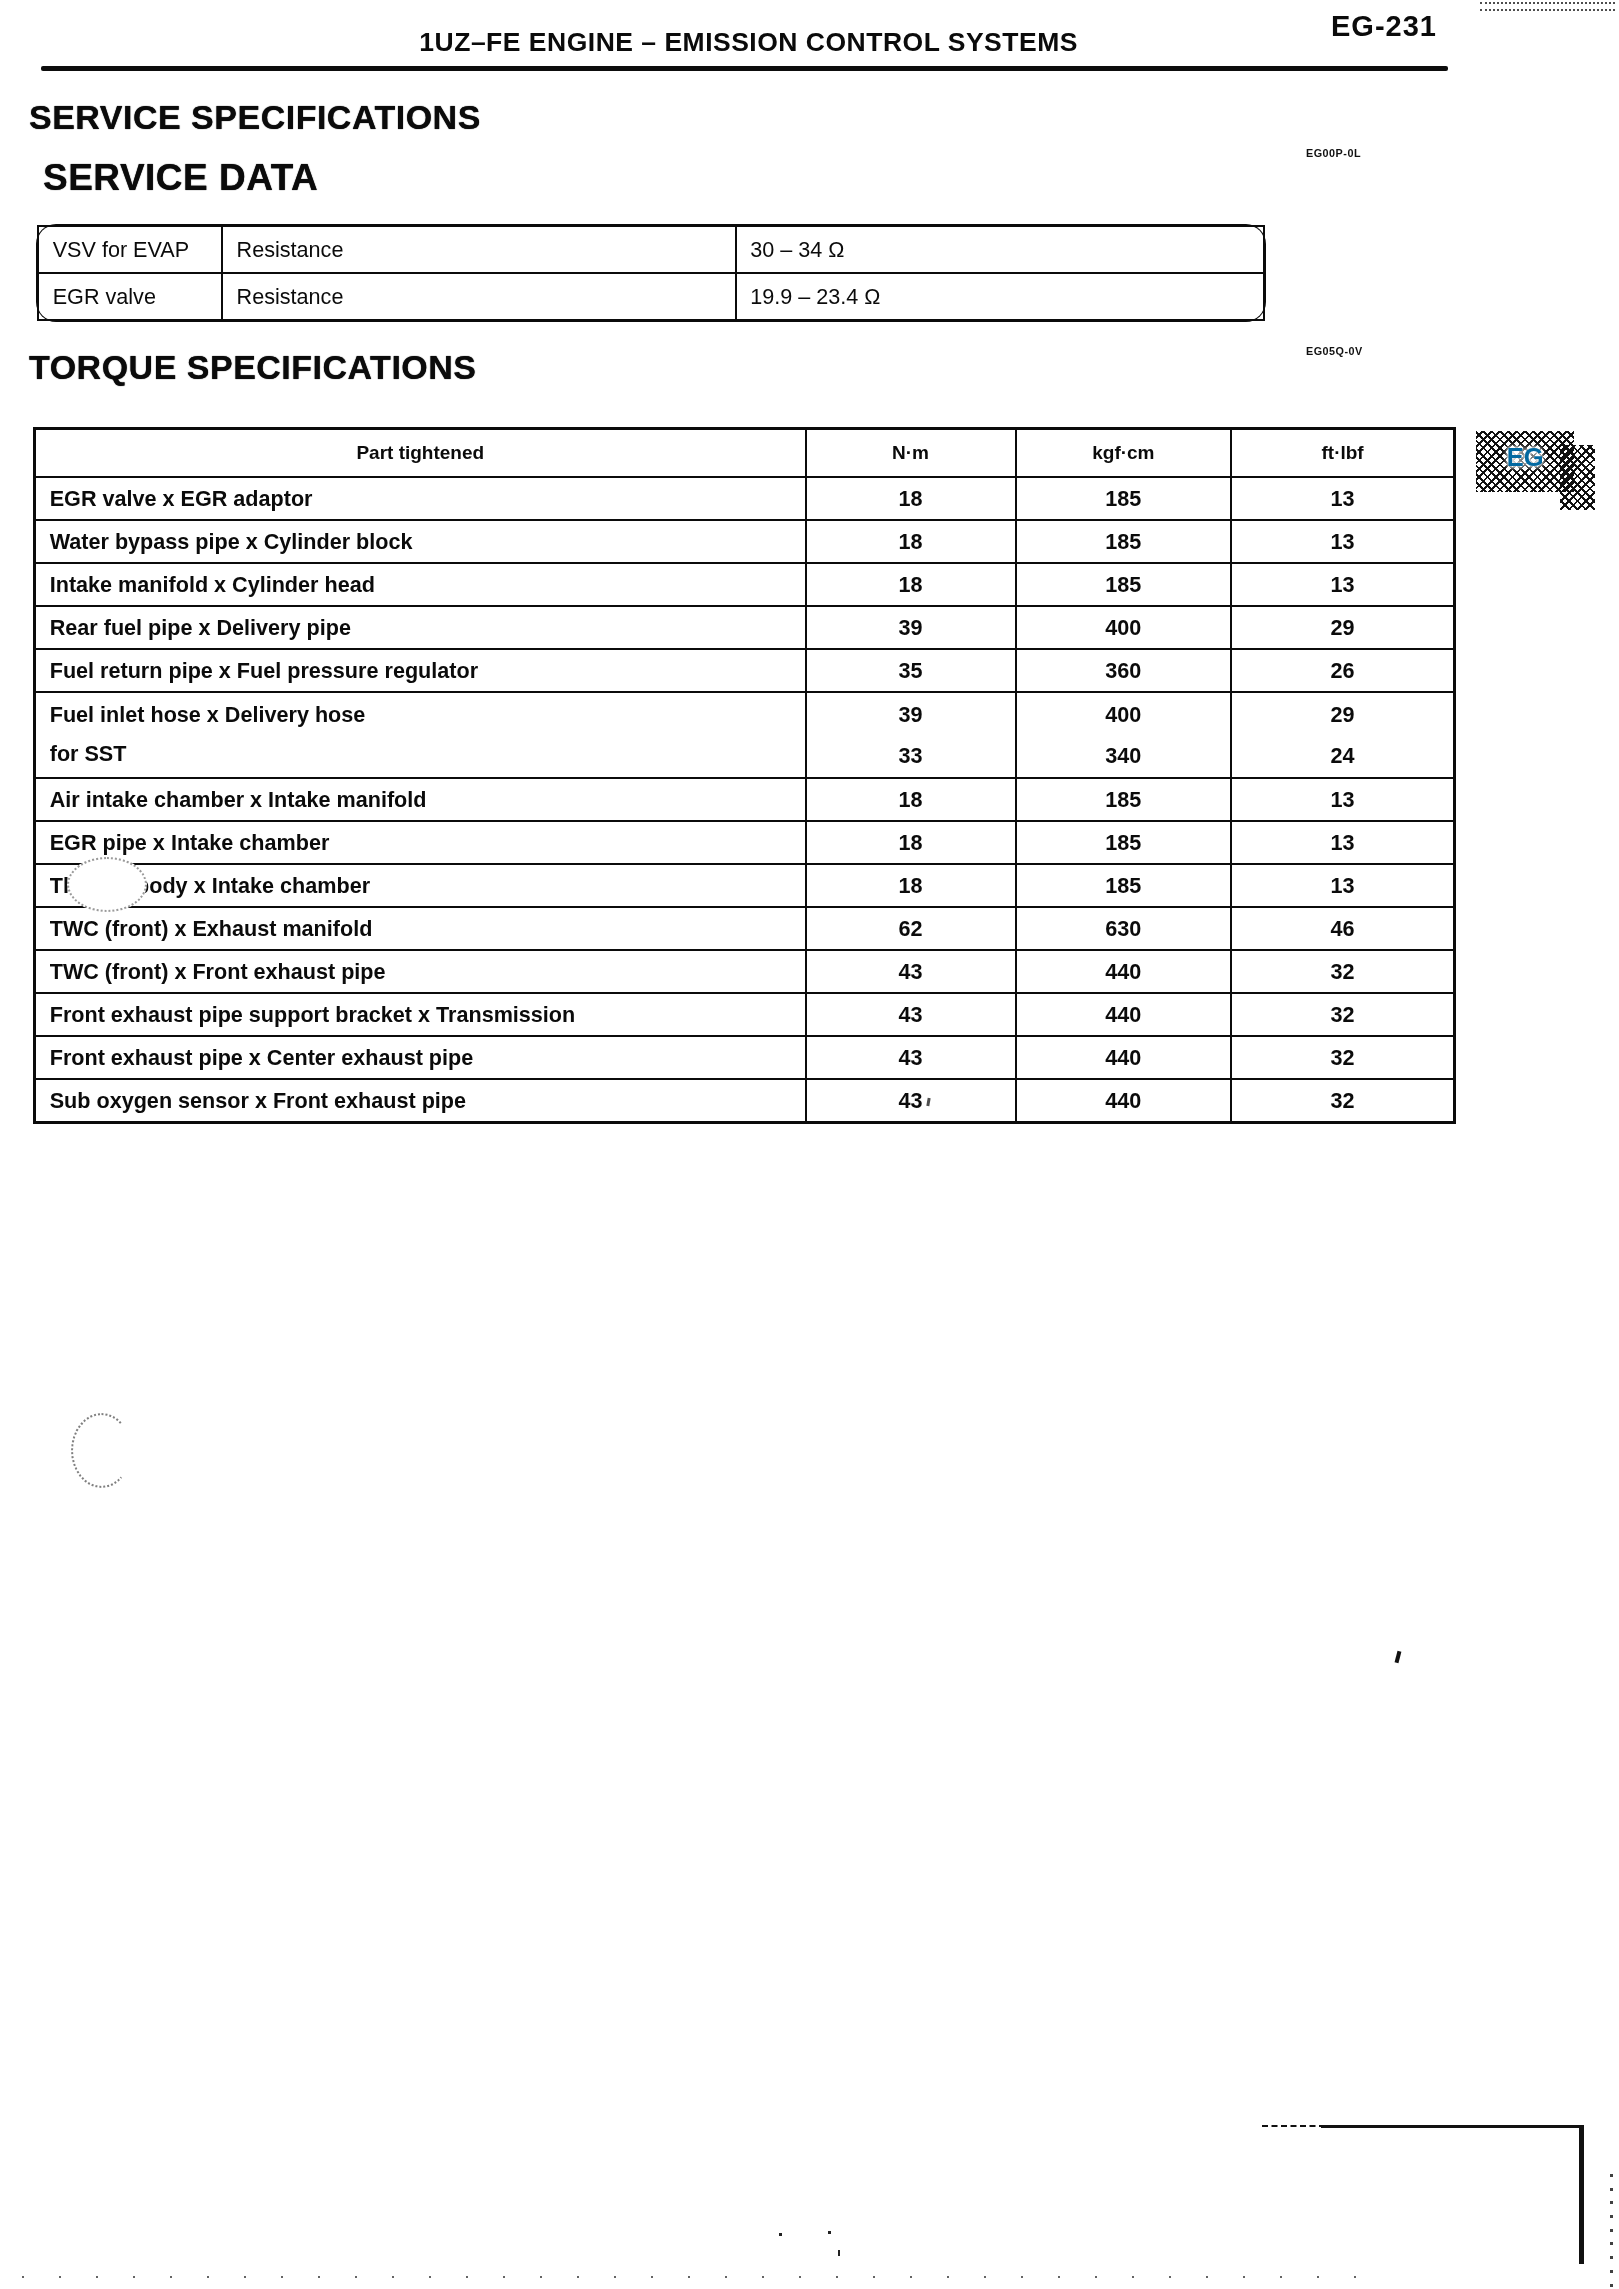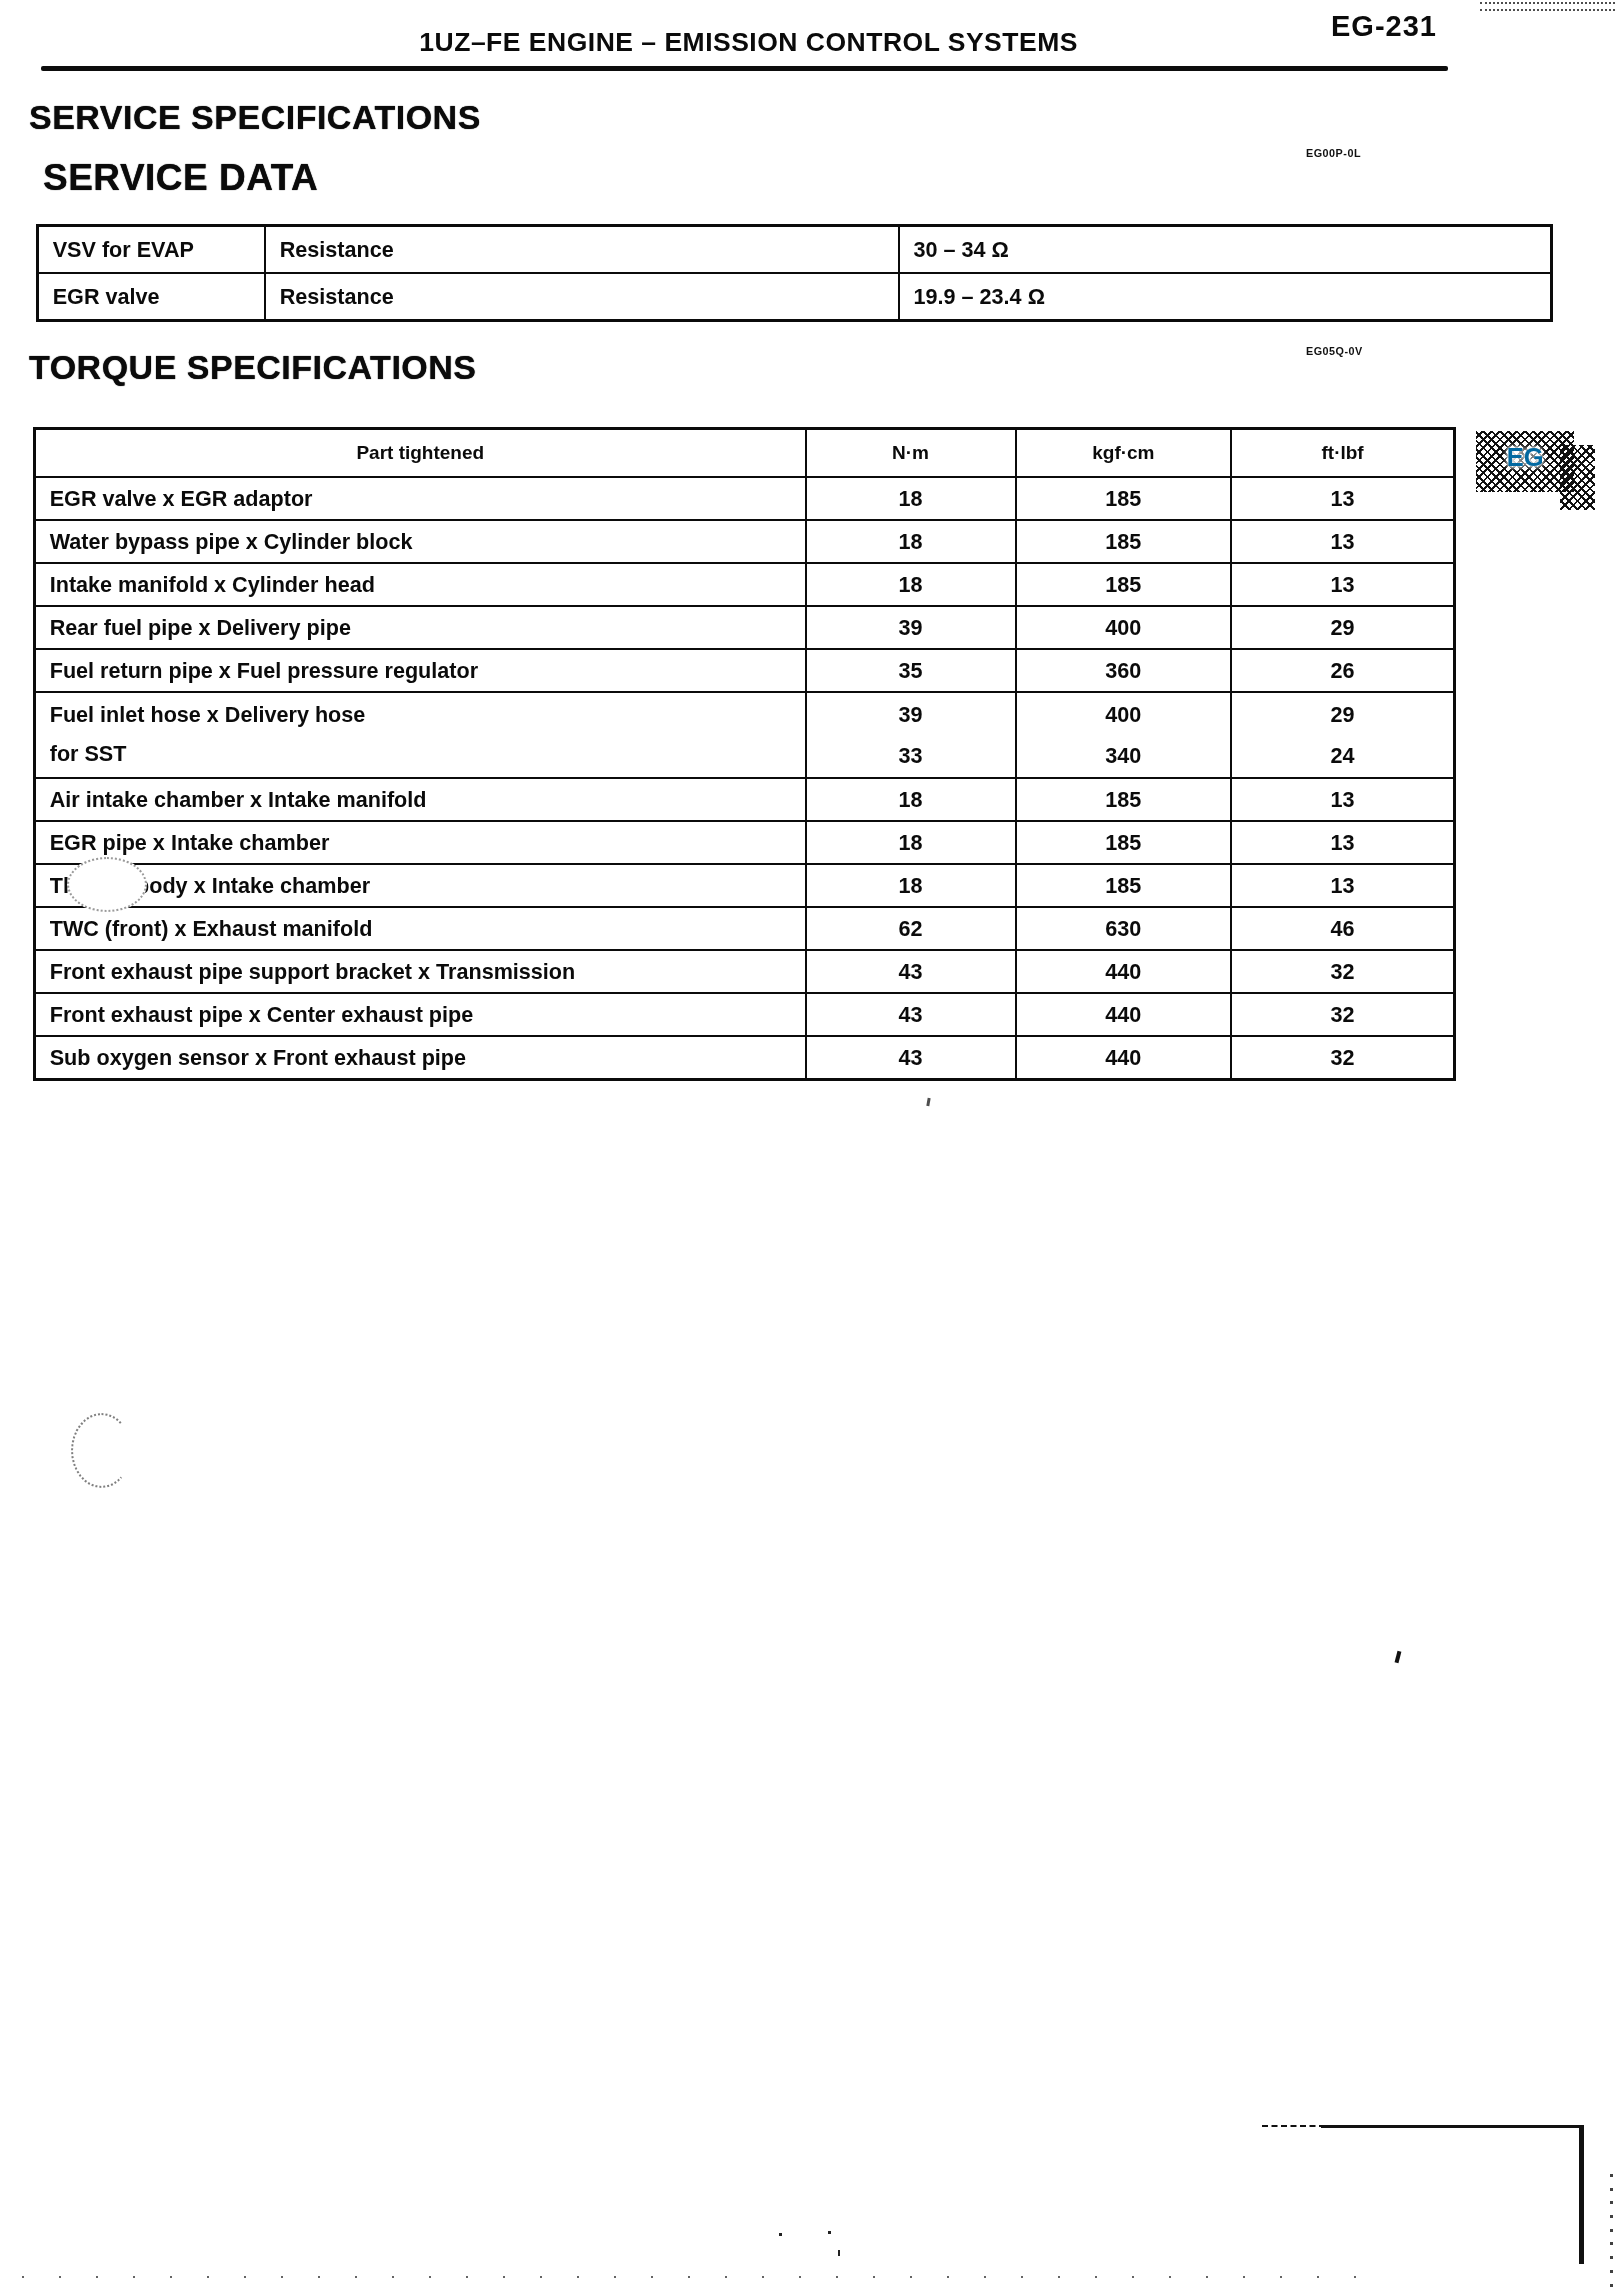--- a/index.html
+++ b/index.html
@@ -39,22 +39,22 @@
     font-size:37px;font-weight:bold;letter-spacing:0.5px;
     text-shadow:0 0 1px #000;
   }
   .code{
     position:absolute;left:1306px;
     font-size:10.8px;font-weight:bold;letter-spacing:0.5px;color:#111;
   }
   
   table{border-collapse:collapse;table-layout:fixed;}
   .spec-table{
-    position:absolute;left:37px;top:225px;width:1515px;
-    font-size:21.6px;font-weight:bold;
+    position:absolute;left:37px;top:225px;width:1228px;
+    font-size:21.6px;font-weight:normal;border-radius:19px;
   }
   .spec-table td{
     border:2px solid #0b0b0b;
     height:45px;padding:0 0 0 13.7px;vertical-align:middle;
   }
   .spec-table{border:2.9px solid #0b0b0b;box-shadow:0 0 0 1px #0b0b0b;}
   .torque-table{
     position:absolute;left:34px;top:428px;width:1421px;
     font-size:21.6px;font-weight:bold;
   }
@@ -241,20 +241,26 @@
         <td class="num">185</td>
         <td class="num">13</td>
       </tr>
       <tr>
         <td class="part">TWC (front) x Exhaust manifold</td>
         <td class="num">62</td>
         <td class="num">630</td>
         <td class="num">46</td>
       </tr>
       <tr>
+        <td class="part">TWC (front) x Front exhaust pipe</td>
+        <td class="num">43</td>
+        <td class="num">440</td>
+        <td class="num">32</td>
+      </tr>
+      <tr>
         <td class="part">Front exhaust pipe support bracket x Transmission</td>
         <td class="num">43</td>
         <td class="num">440</td>
         <td class="num">32</td>
       </tr>
       <tr>
         <td class="part">Front exhaust pipe x Center exhaust pipe</td>
         <td class="num">43</td>
         <td class="num">440</td>
         <td class="num">32</td>

